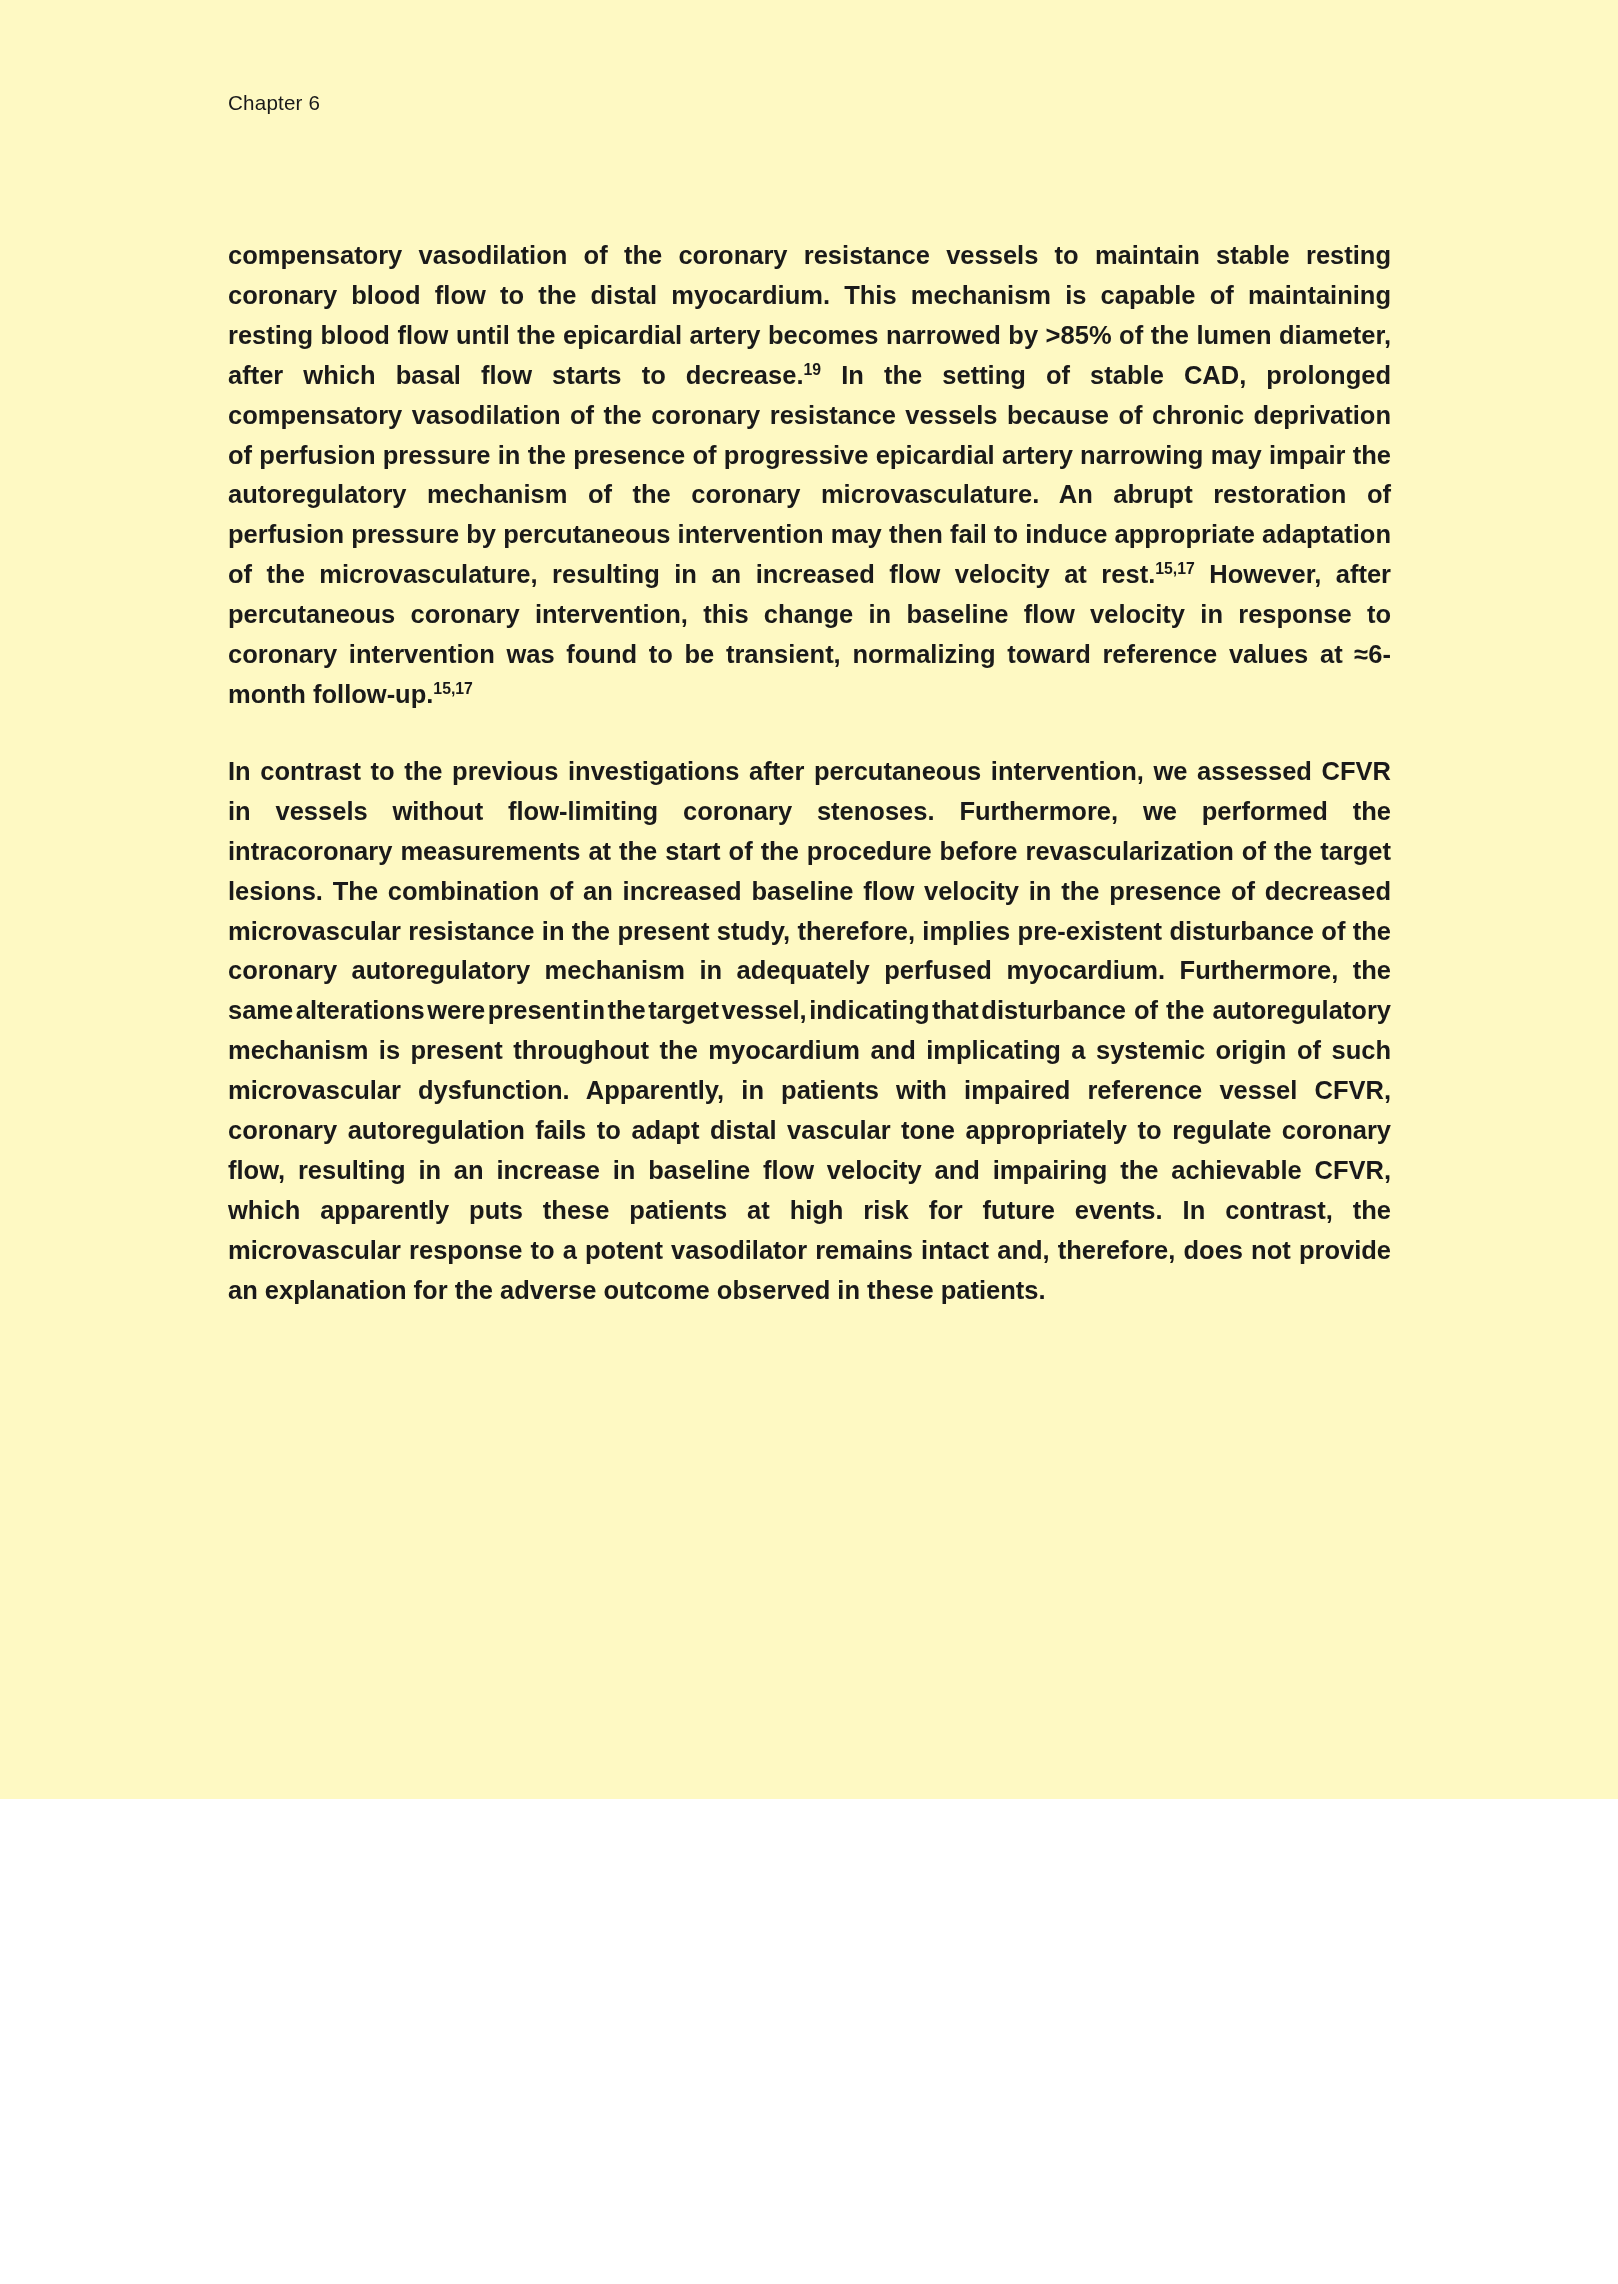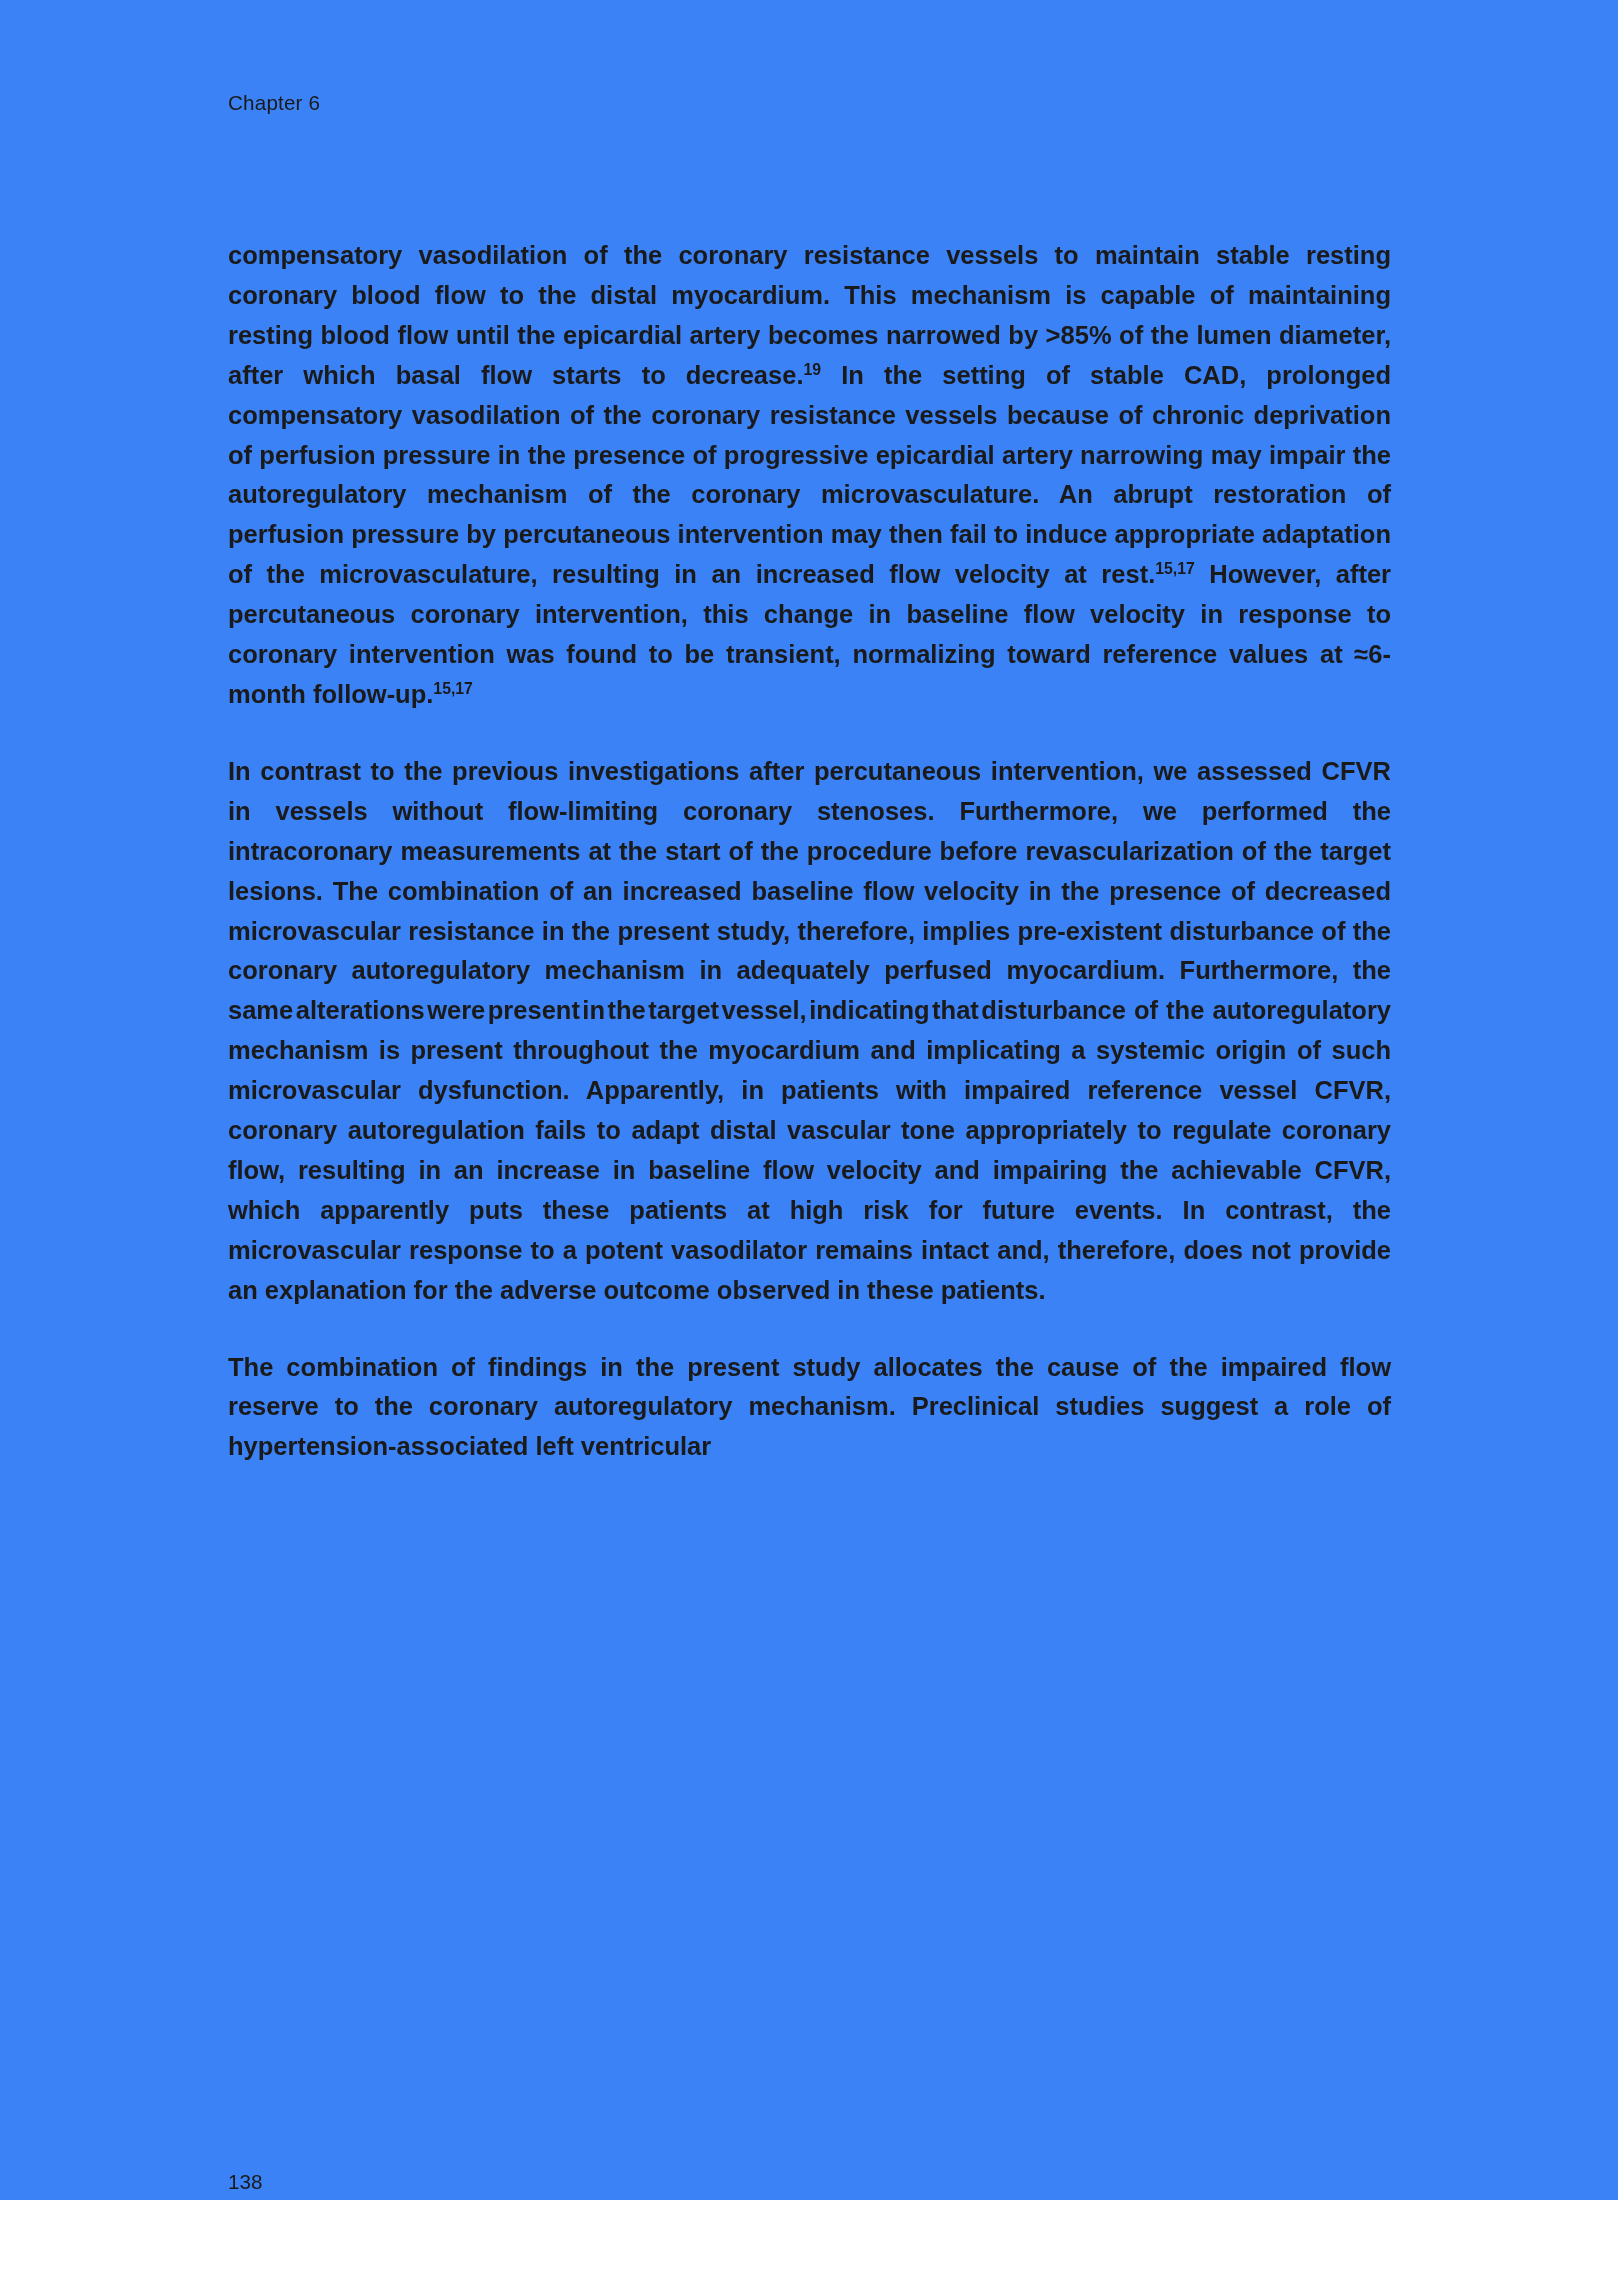--- a/index.html
+++ b/index.html
@@ -7,22 +7,22 @@
     padding: 0;
     background: #ffffff;
   }
   body {
     font-family: "Liberation Sans", sans-serif;
     color: #1a1a1a;
   }
   .page {
     position: relative;
     width: 1619px;
-    height: 2200px;
-    background: #3b82f6;
+    height: 1799px;
+    background: #fef9c3;
     box-sizing: border-box;
     overflow: hidden;
   }
   .running-head {
     position: absolute;
     left: 228px;
     top: 91px;
     font-size: 20.6px;
     letter-spacing: 0.2px;
     color: #1a1a1a;
@@ -65,19 +65,18 @@
 </head>
 <body>
 
 <div class="page">
 
   <div class="running-head">Chapter 6</div>
 
   <div class="content">
     <p class="para" id="paragraph-1"><span>compensatory vasodilation of the coronary resistance vessels to maintain stable resting coronary blood flow to the distal myocardium. This mechanism is capable of maintaining resting blood flow until the epicardial artery becomes narrowed by &gt;85% of the lumen diameter, after which basal flow starts to decrease.</span><sup>19</sup><span> In the setting of stable CAD, prolonged compensatory vasodilation of the coronary resistance vessels because of chronic deprivation of perfusion pressure in the presence of progressive epicardial artery narrowing may impair the autoregulatory mechanism of the coronary microvasculature. An abrupt restoration of perfusion pressure by percutaneous intervention may then fail to induce appropriate adaptation of the microvasculature, resulting in an increased flow velocity at rest.</span><sup>15,17</sup><span> However, after percutaneous coronary intervention, this change in baseline flow velocity in response to coronary intervention was found to be transient, normalizing toward reference values at ≈6-month follow-up.</span><sup>15,17</sup></p>
     <p class="para" id="paragraph-2"><span>In contrast to the previous investigations after percutaneous intervention, we assessed CFVR in vessels without flow-limiting coronary stenoses. Furthermore, we performed the intracoronary measurements at the start of the procedure before revascularization of the target lesions. The combination of an increased baseline flow velocity in the presence of decreased microvascular resistance in the present study, therefore, implies pre-existent disturbance of the coronary autoregulatory mechanism in adequately perfused myocardium. Furthermore, </span><span class="tight">the same alterations were present in the target vessel, indicating that disturbance</span><span> of the autoregulatory mechanism is present throughout the myocardium and implicating a systemic origin of such microvascular dysfunction. Apparently, in patients with impaired reference vessel CFVR, coronary autoregulation fails to adapt distal vascular tone appropriately to regulate coronary flow, resulting in an increase in baseline flow velocity and impairing the achievable CFVR, which apparently puts these patients at high risk for future events. In contrast, the microvascular response to a potent vasodilator remains intact and, therefore, does not provide an explanation for the adverse outcome observed in these patients.</span></p>
-    <p class="para last" id="paragraph-3"><span>The combination of findings in the present study allocates the cause of the impaired flow reserve to the coronary autoregulatory mechanism. Preclinical studies suggest a role of hypertension-associated left ventricular</span></p>
   </div>
 
   <div class="folio">138</div>
 
 </div>
 
 
 </body></html>

